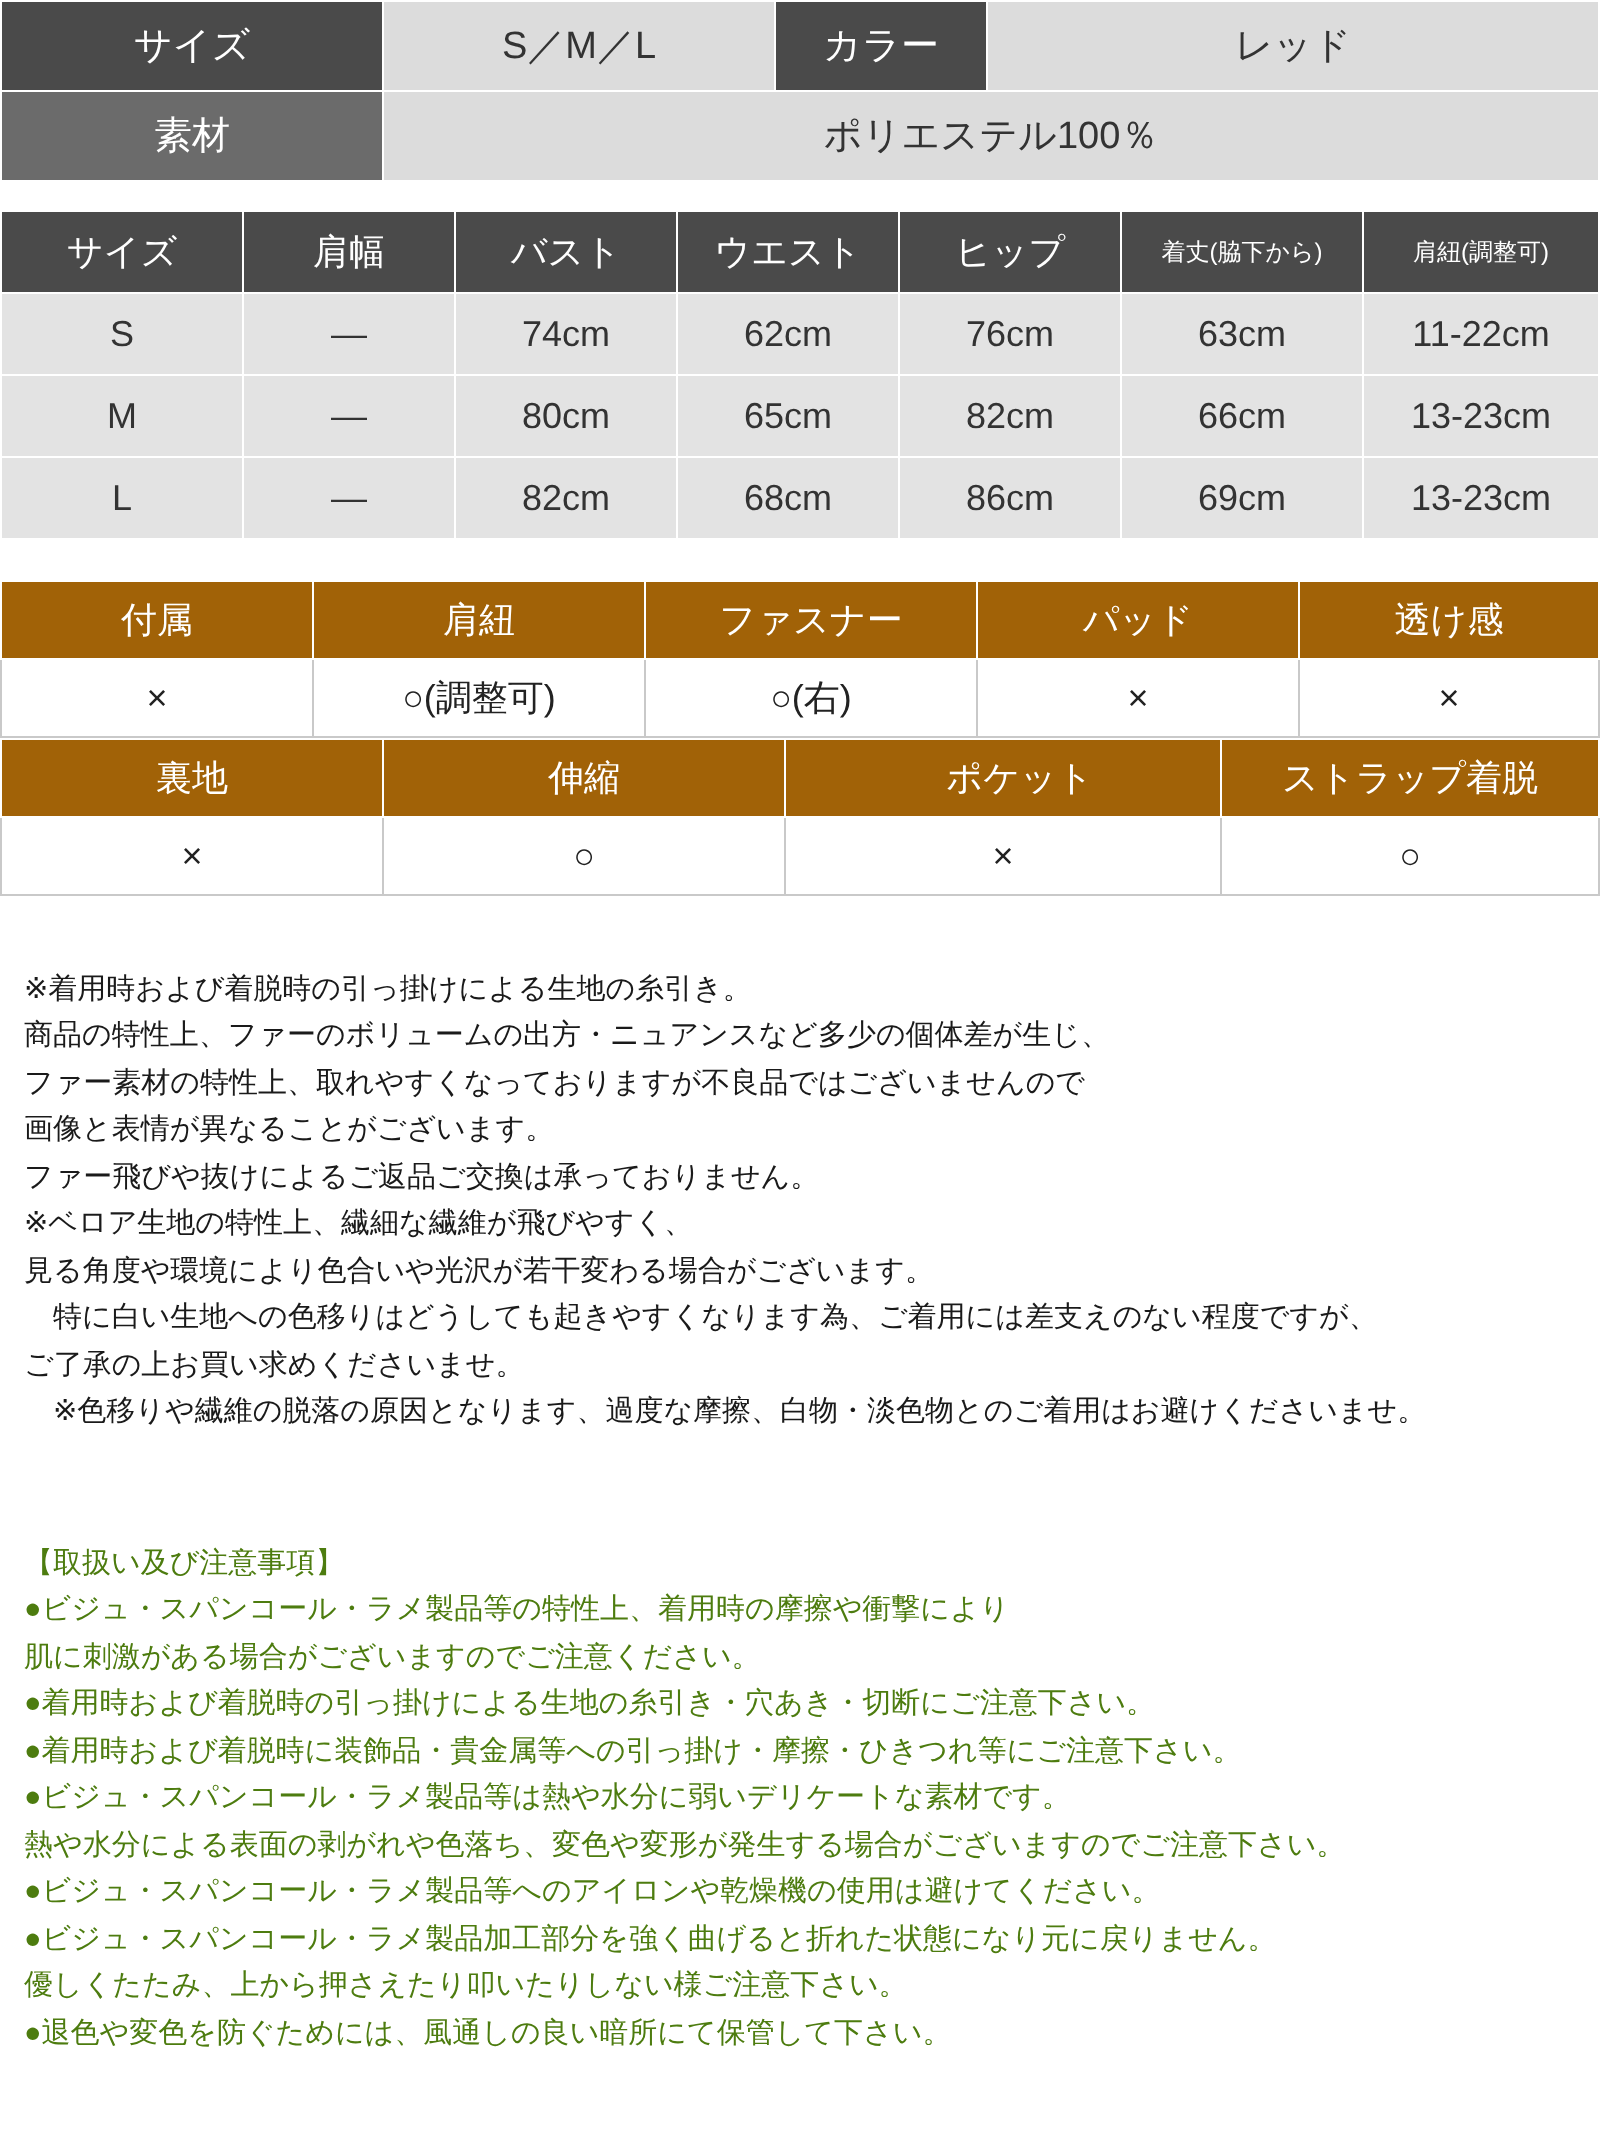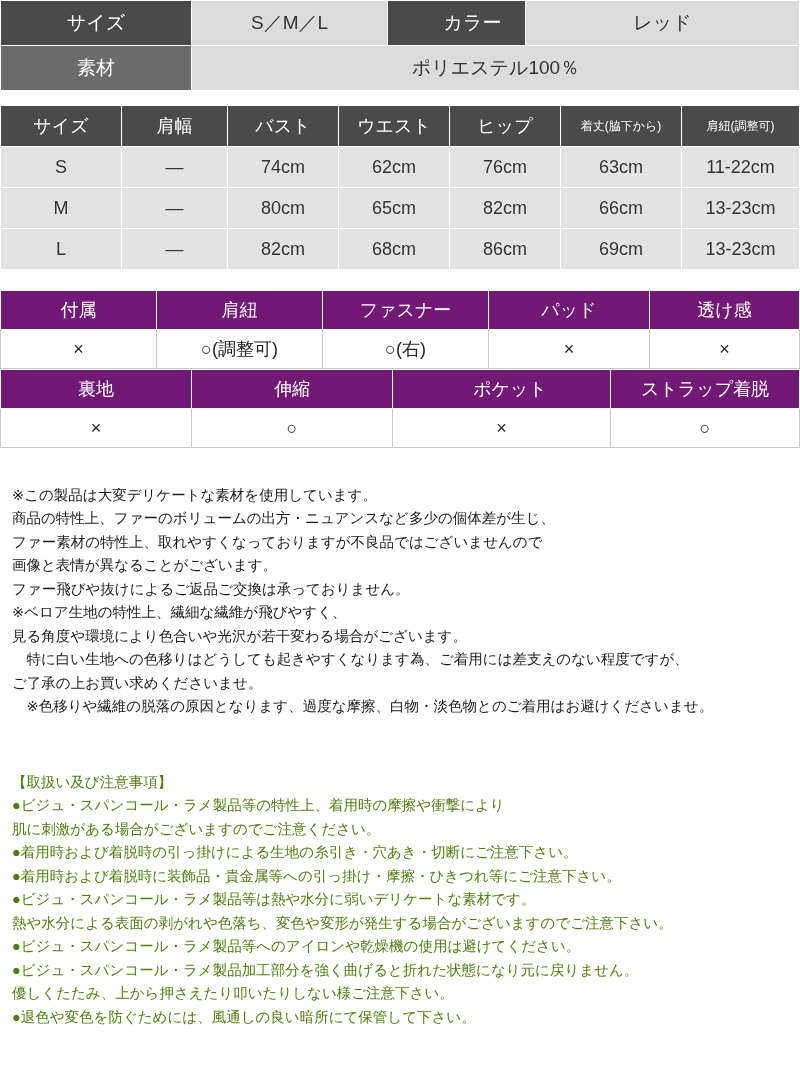--- a/index.html
+++ b/index.html
@@ -86,21 +86,21 @@
   
   .feat-wrap {
     margin-top: 20px;
     width: 800px;
   }
   .feat-table td {
     height: 38px;
     font-size: 18px;
   }
   .feat-table .f-head {
-    background: #701a75;
+    background: #a16207;
     color: #ffffff;
   }
   .feat-table .f-val {
     background: #ffffff;
     color: #222222;
     border: 1px solid #c9c9c9;
   }
 
   
   .notes {
@@ -126,21 +126,21 @@
 </head>
 <body>
 
 <div class="page">
 
   <table class="spec-table">
     <tbody>
         <tr>
       <td class="hd-dark" style="width:190px;">サイズ</td>
       <td class="cell-light" style="width:195px;">S／M／L</td>
-      <td class="hd-dark" style="width:105px;padding-left:32px;">カラー</td>
+      <td class="hd-dark" style="width:105px;">カラー</td>
       <td class="cell-light">レッド</td>
     </tr>
     <tr>
       <td class="hd-mid" style="width:190px;">素材</td>
       <td class="cell-light" colspan="3">ポリエステル100％</td>
     </tr>
   </tbody>
     </table>
 
   <div class="size-wrap">
@@ -218,21 +218,21 @@
         <td class="f-val">×</td>
         <td class="f-val">○</td>
         <td class="f-val">×</td>
         <td class="f-val">○</td>
       </tr>
     </tbody>
       </table>
   </div>
 
   <div class="notes">
-    <p>※この製品は大変デリケートな素材を使用しています。</p>
+    <p>※着用時および着脱時の引っ掛けによる生地の糸引き。</p>
     <p>商品の特性上、ファーのボリュームの出方・ニュアンスなど多少の個体差が生じ、</p>
     <p>ファー素材の特性上、取れやすくなっておりますが不良品ではございませんので</p>
     <p>画像と表情が異なることがございます。</p>
     <p>ファー飛びや抜けによるご返品ご交換は承っておりません。</p>
     <p>※ベロア生地の特性上、繊細な繊維が飛びやすく、</p>
     <p>見る角度や環境により色合いや光沢が若干変わる場合がございます。</p>
     <p>　特に白い生地への色移りはどうしても起きやすくなります為、ご着用には差支えのない程度ですが、</p>
     <p>ご了承の上お買い求めくださいませ。</p>
     <p>　※色移りや繊維の脱落の原因となります、過度な摩擦、白物・淡色物とのご着用はお避けくださいませ。</p>
   </div>

